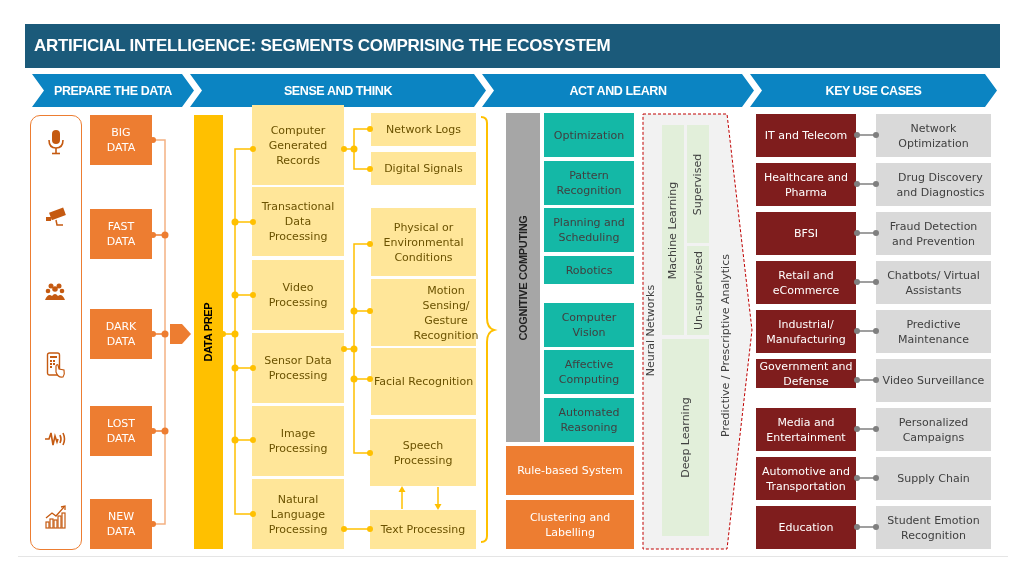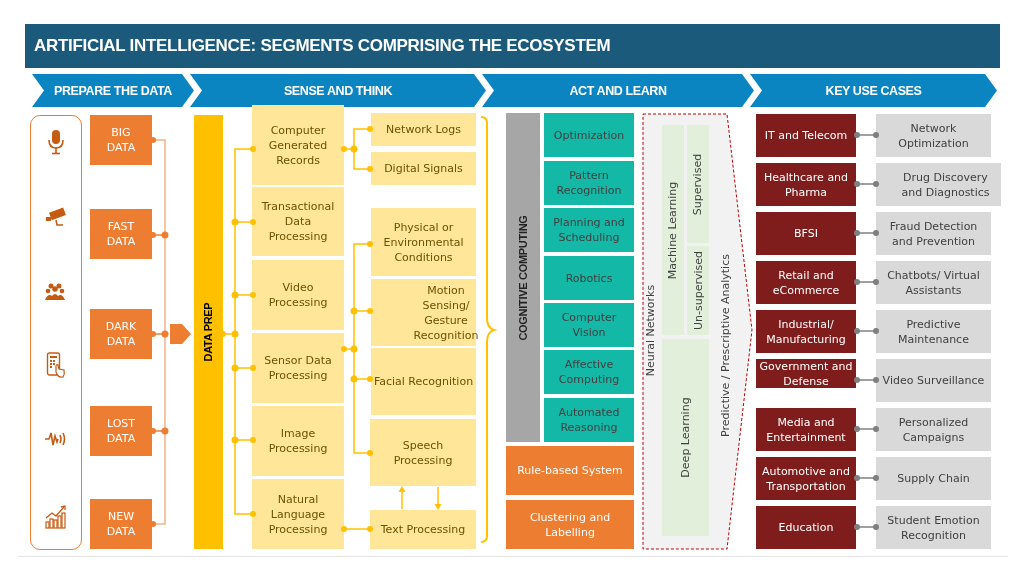--- a/index.html
+++ b/index.html
@@ -188,21 +188,21 @@
   </g>
   <path d="M481 117 Q487 117 487 123 L487 318 Q487 328 494 330 Q487 332 487 342 L487 536 Q487 542 481 542" fill="none" stroke="#ffc000" stroke-width="2"></path>
 </svg>
 
 <div class="vert" style="left:506px;top:113px;width:34px;height:329px;background:#a6a6a6;">
   <span style="font-weight:bold;font-size:11px;color:#222;letter-spacing:-0.3px;">COGNITIVE COMPUTING</span>
 </div>
 <div class="box gray-mid" style="left:544px;top:113px;width:90px;height:44px;">Optimization</div>
 <div class="box gray-mid" style="left:544px;top:161px;width:90px;height:44px;">Pattern Recognition</div>
 <div class="box gray-mid" style="left:544px;top:208px;width:90px;height:44px;">Planning and Scheduling</div>
-<div class="box gray-mid" style="left:544px;top:256px;width:90px;height:44px;">Robotics</div>
+<div class="box gray-mid" style="left:544px;top:256px;width:90px;height:28px;">Robotics</div>
 <div class="box gray-mid" style="left:544px;top:303px;width:90px;height:44px;">Computer Vision</div>
 <div class="box gray-mid" style="left:544px;top:350px;width:90px;height:44px;">Affective Computing</div>
 <div class="box gray-mid" style="left:544px;top:398px;width:90px;height:44px;">Automated Reasoning</div>
 
 <div class="box orange" style="left:506px;top:446px;width:128px;height:49px;">Rule-based System</div>
 <div class="box orange" style="left:506px;top:500px;width:128px;height:49px;">Clustering and Labelling</div>
 
 <svg class="abs" style="left:0;top:0;width:1024px;height:576px;pointer-events:none;">
   <polygon points="643,114 727,114 752,330 727,549 643,549" fill="#f2f2f2" stroke="#c00000" stroke-width="1" stroke-dasharray="3,2"></polygon>
 </svg>
@@ -222,21 +222,21 @@
   <span style="font-family:'DejaVu Sans',sans-serif;font-size:11px;color:#404040;">Deep Learning</span>
 </div>
 <div class="vert" style="left:714px;top:230px;width:22px;height:230px;">
   <span style="font-family:'DejaVu Sans',sans-serif;font-size:11px;color:#404040;">Predictive / Prescriptive Analytics</span>
 </div>
 
 <div id="usecases">
     <div class="box gray-dark" style="left: 756px; top: 114px; width: 100px; height: 43px;">IT and Telecom</div>
     <div class="box gray-light" style="left: 876px; top: 114px; width: 115px; height: 43px;">Network Optimization</div>
     <div class="box gray-dark" style="left: 756px; top: 163px; width: 100px; height: 43px;">Healthcare and Pharma</div>
-    <div class="box gray-light" style="left: 876px; top: 163px; width: 125px; height: 43px; padding-left: 16px;">Drug Discovery and Diagnostics</div>
+    <div class="box gray-light" style="left: 876px; top: 163px; width: 115px; height: 43px; padding-left: 16px;">Drug Discovery and Diagnostics</div>
     <div class="box gray-dark" style="left: 756px; top: 212px; width: 100px; height: 43px;">BFSI</div>
     <div class="box gray-light" style="left: 876px; top: 212px; width: 115px; height: 43px;">Fraud Detection and Prevention</div>
     <div class="box gray-dark" style="left: 756px; top: 261px; width: 100px; height: 43px;">Retail and eCommerce</div>
     <div class="box gray-light" style="left: 876px; top: 261px; width: 115px; height: 43px;">Chatbots/ Virtual Assistants</div>
     <div class="box gray-dark" style="left: 756px; top: 310px; width: 100px; height: 43px;">Industrial/ Manufacturing</div>
     <div class="box gray-light" style="left: 876px; top: 310px; width: 115px; height: 43px;">Predictive Maintenance</div>
     <div class="box gray-dark" style="left: 756px; top: 359px; width: 100px; height: 29px;">Government and Defense</div>
     <div class="box gray-light" style="left: 876px; top: 359px; width: 115px; height: 43px;">Video Surveillance</div>
     <div class="box gray-dark" style="left: 756px; top: 408px; width: 100px; height: 43px;">Media and Entertainment</div>
     <div class="box gray-light" style="left: 876px; top: 408px; width: 115px; height: 43px;">Personalized Campaigns</div>

